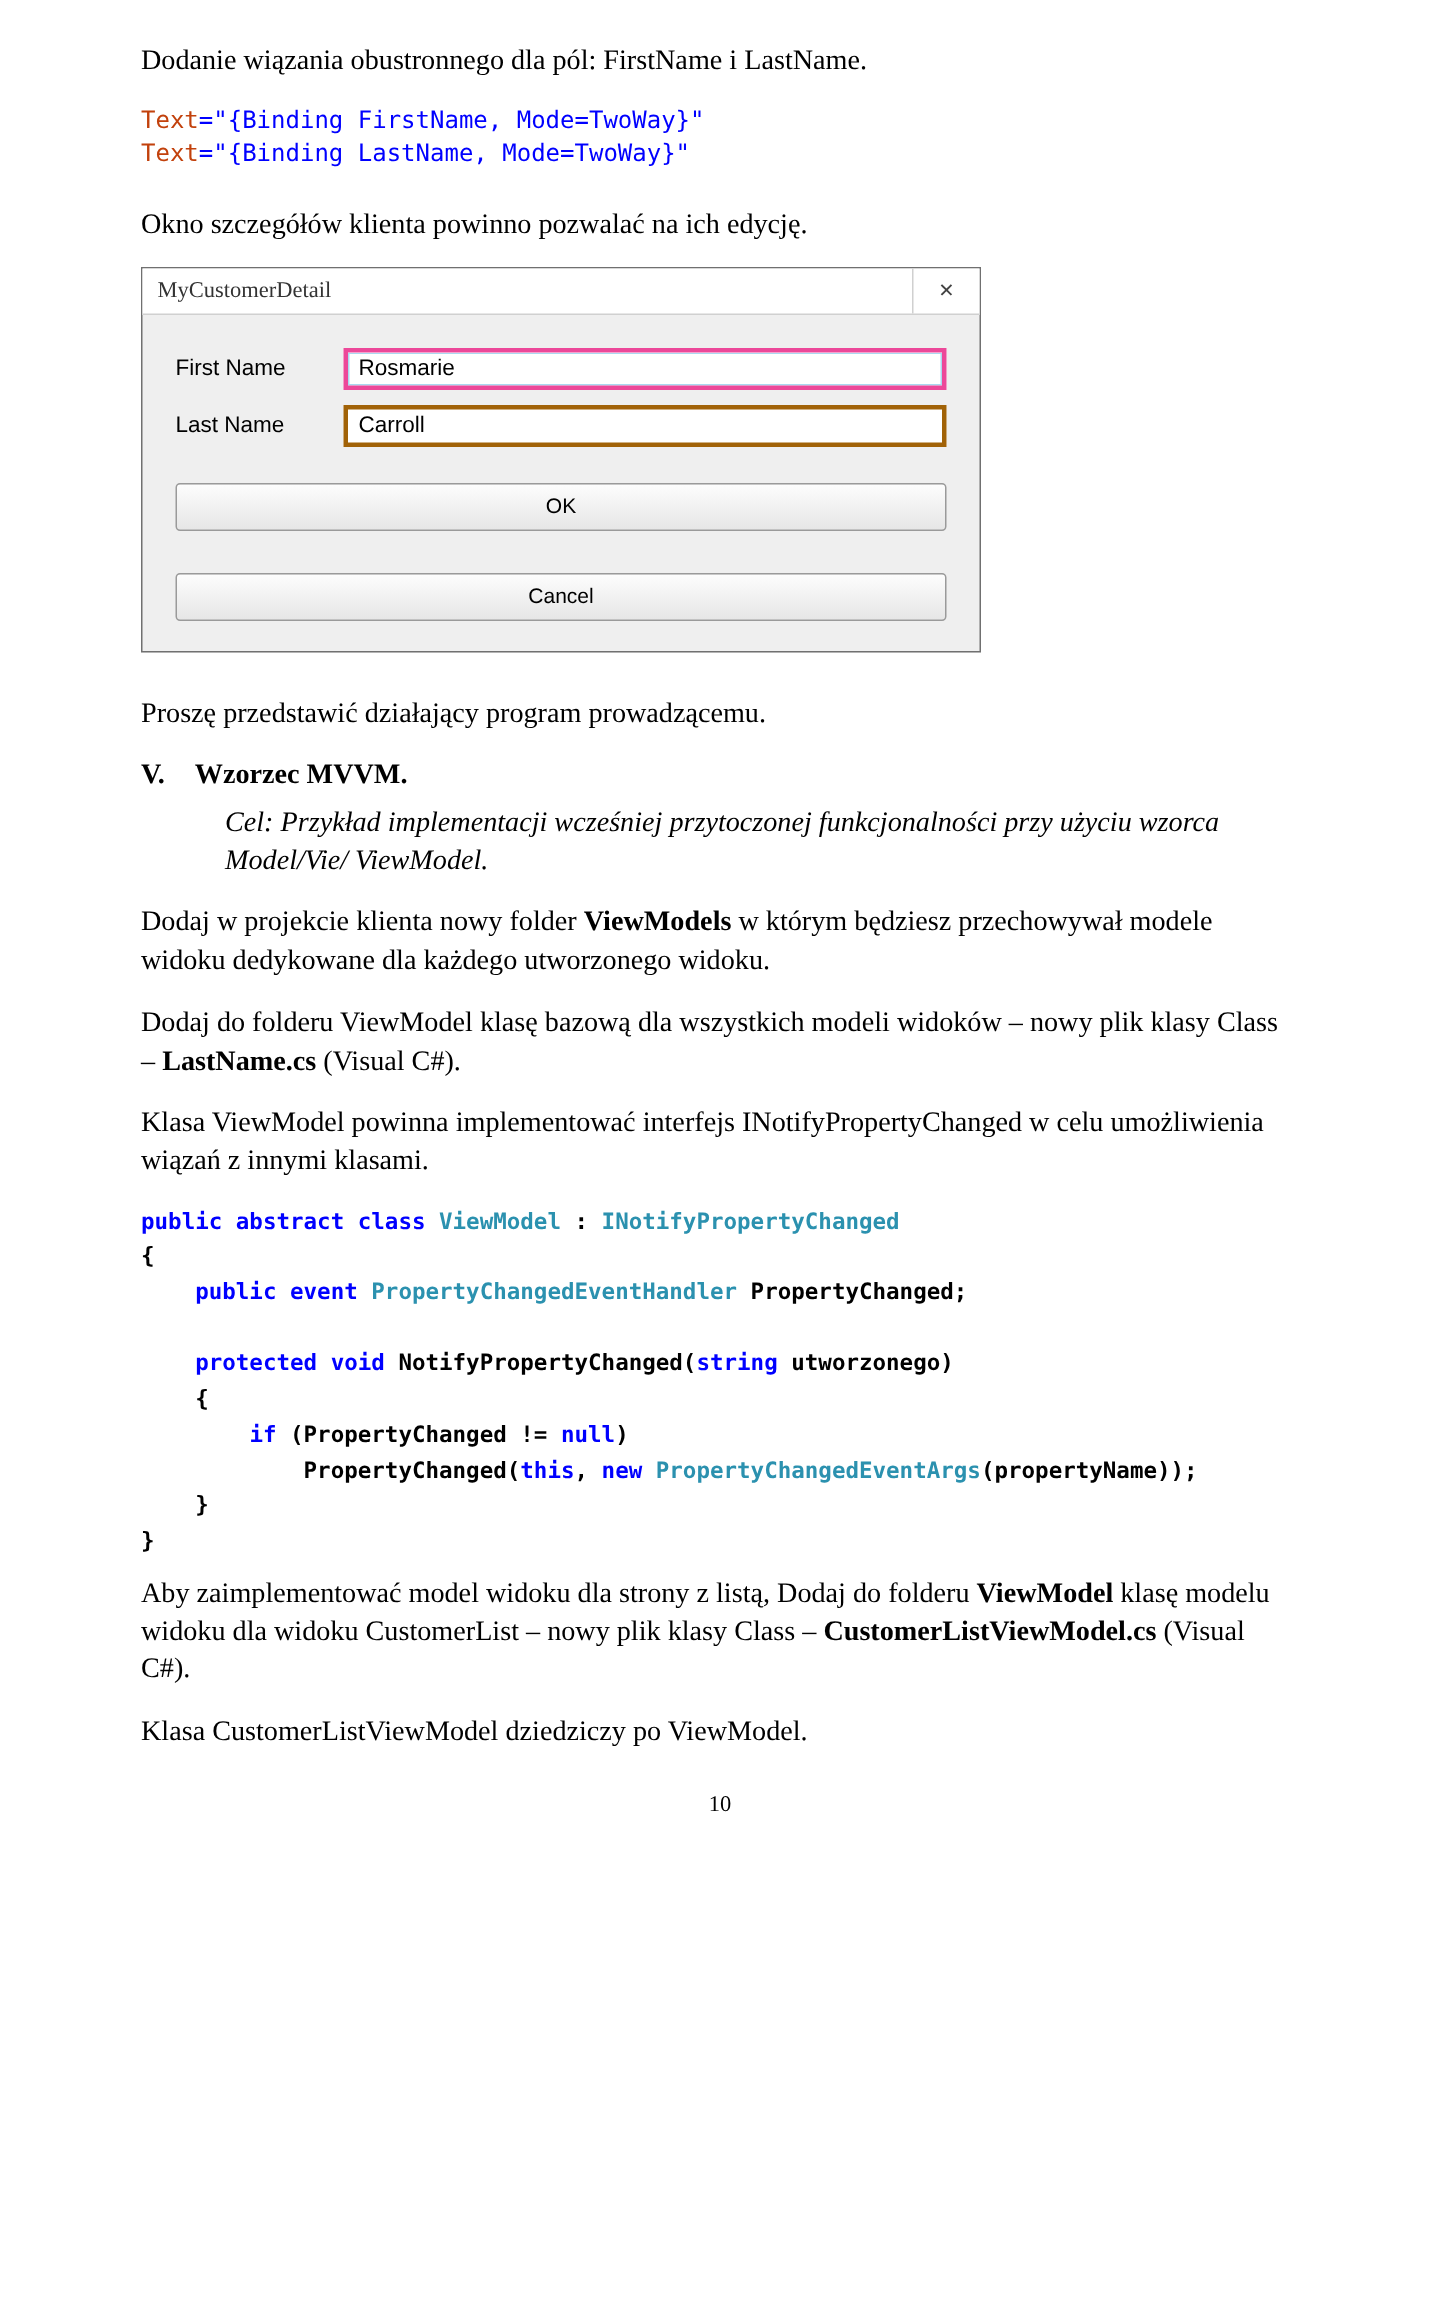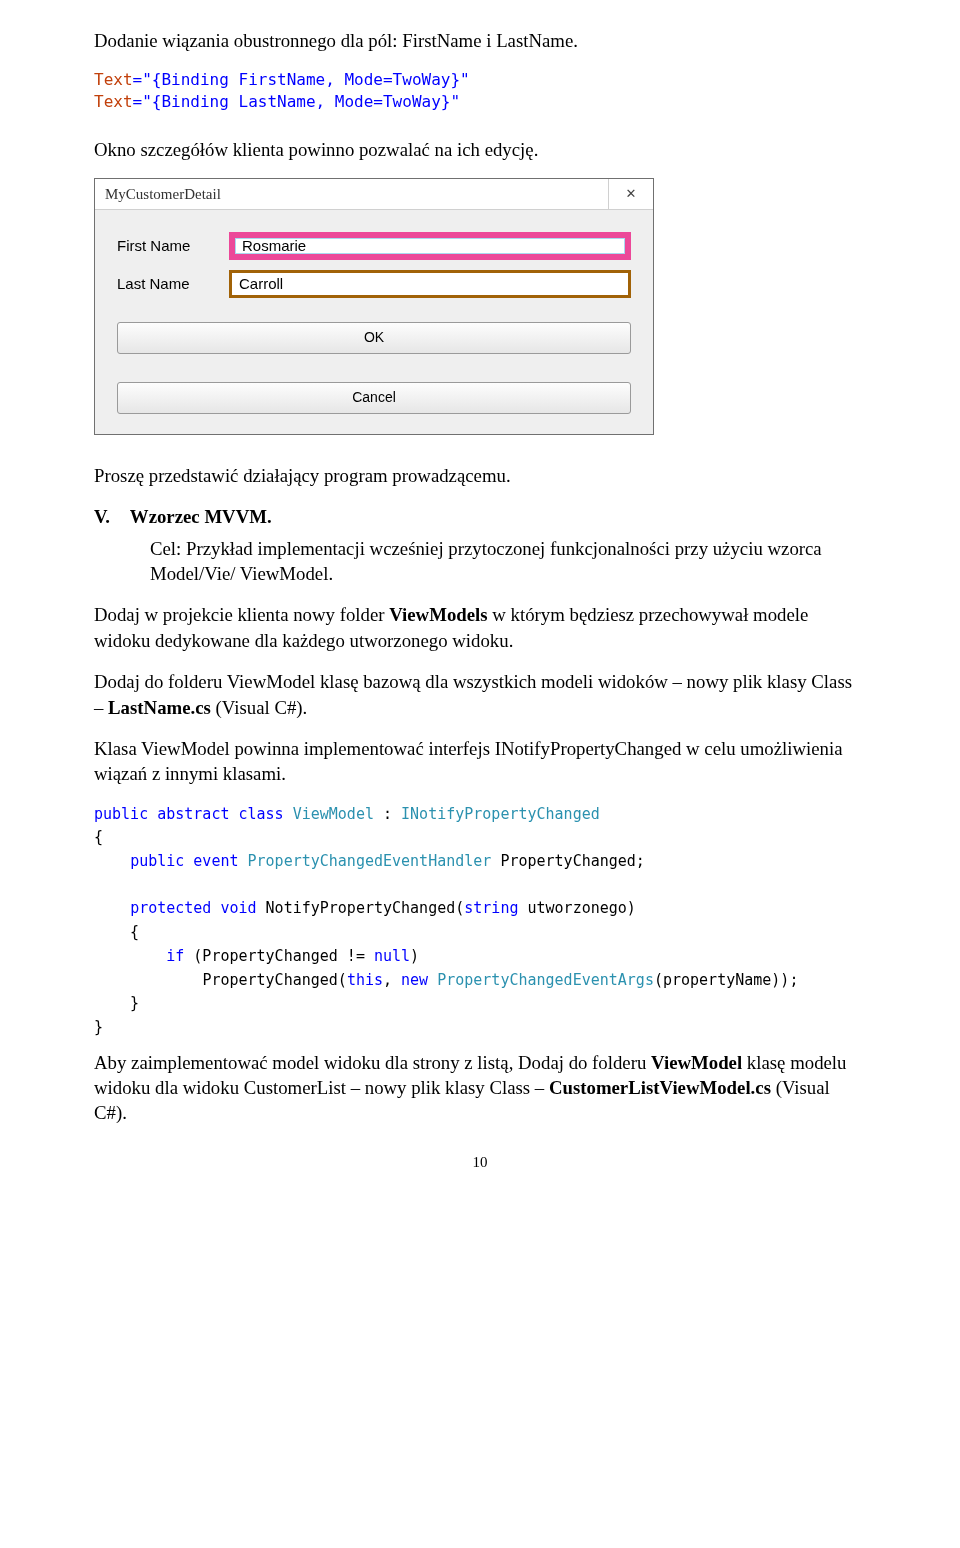--- a/index.html
+++ b/index.html
@@ -80,21 +80,21 @@
     flex: 1;
     border: 3px solid #a16207;
     background: #fff;
     height: 28px;
     padding: 0 7px;
     font-family: "Segoe UI", sans-serif;
     font-size: 15px;
     box-sizing: border-box;
   }
   .field-input.focused {
-    border: 6px solid #ec4899;
+    border: 3px solid #ec4899;
     box-shadow: inset 0 0 0 1px #a9d9f0;
   }
   .dialog-actions {
     display: flex;
     justify-content: flex-end;
     gap: 28px;
     margin-top: 24px;
     flex-direction: column;
   }
   .dlg-btn {
@@ -107,31 +107,32 @@
     font-size: 14px;
     text-align: center;
     line-height: 28px;
   }
 
   .section-head {
     margin: 4px 0 6px 0;
   }
   .section-num { font-weight: bold; margin-right: 20px; }
   .section-title { font-weight: bold; }
-  .em { }
+  .em { font-style: italic; }
   .strong { font-weight: bold; }
   .mt2 { margin-top: 10px; }
 
   
   .codebox {
     font-family: Consolas, monospace;
     font-size: 15px;
     white-space: pre;
     margin: 6px 0 10px 0;
     line-height: 1.58;
+    font-weight: bold;
   }
 
   .page-num {
     text-align: center;
     font-size: 15px;
     margin-top: 26px;
   }
 </style>
 </head>
 <body>
@@ -192,16 +193,17 @@
     {
         <span class="kw-blue">if</span><span class="plain"> (PropertyChanged != </span><span class="kw-blue">null</span><span class="plain">)</span>
             <span class="plain">PropertyChanged(</span><span class="kw-blue">this</span><span class="plain">, </span><span class="kw-blue">new</span> <span class="teal">PropertyChangedEventArgs</span><span class="plain">(propertyName));</span>
     }
 }</div>
 
   <p class="mt2">
     <span>Aby zaimplementować model widoku dla strony z listą, Dodaj do folderu </span><span class="strong">ViewModel</span><span> klasę modelu widoku dla widoku CustomerList – nowy plik klasy Class – </span><span class="strong">CustomerListViewModel.cs</span><span> (Visual C#).</span>
   </p>
 
+  <p>Klasa CustomerListViewModel dziedziczy po ViewModel.</p>
 
   <div class="page-num">10</div>
 
 </div>
 
 </body></html>

